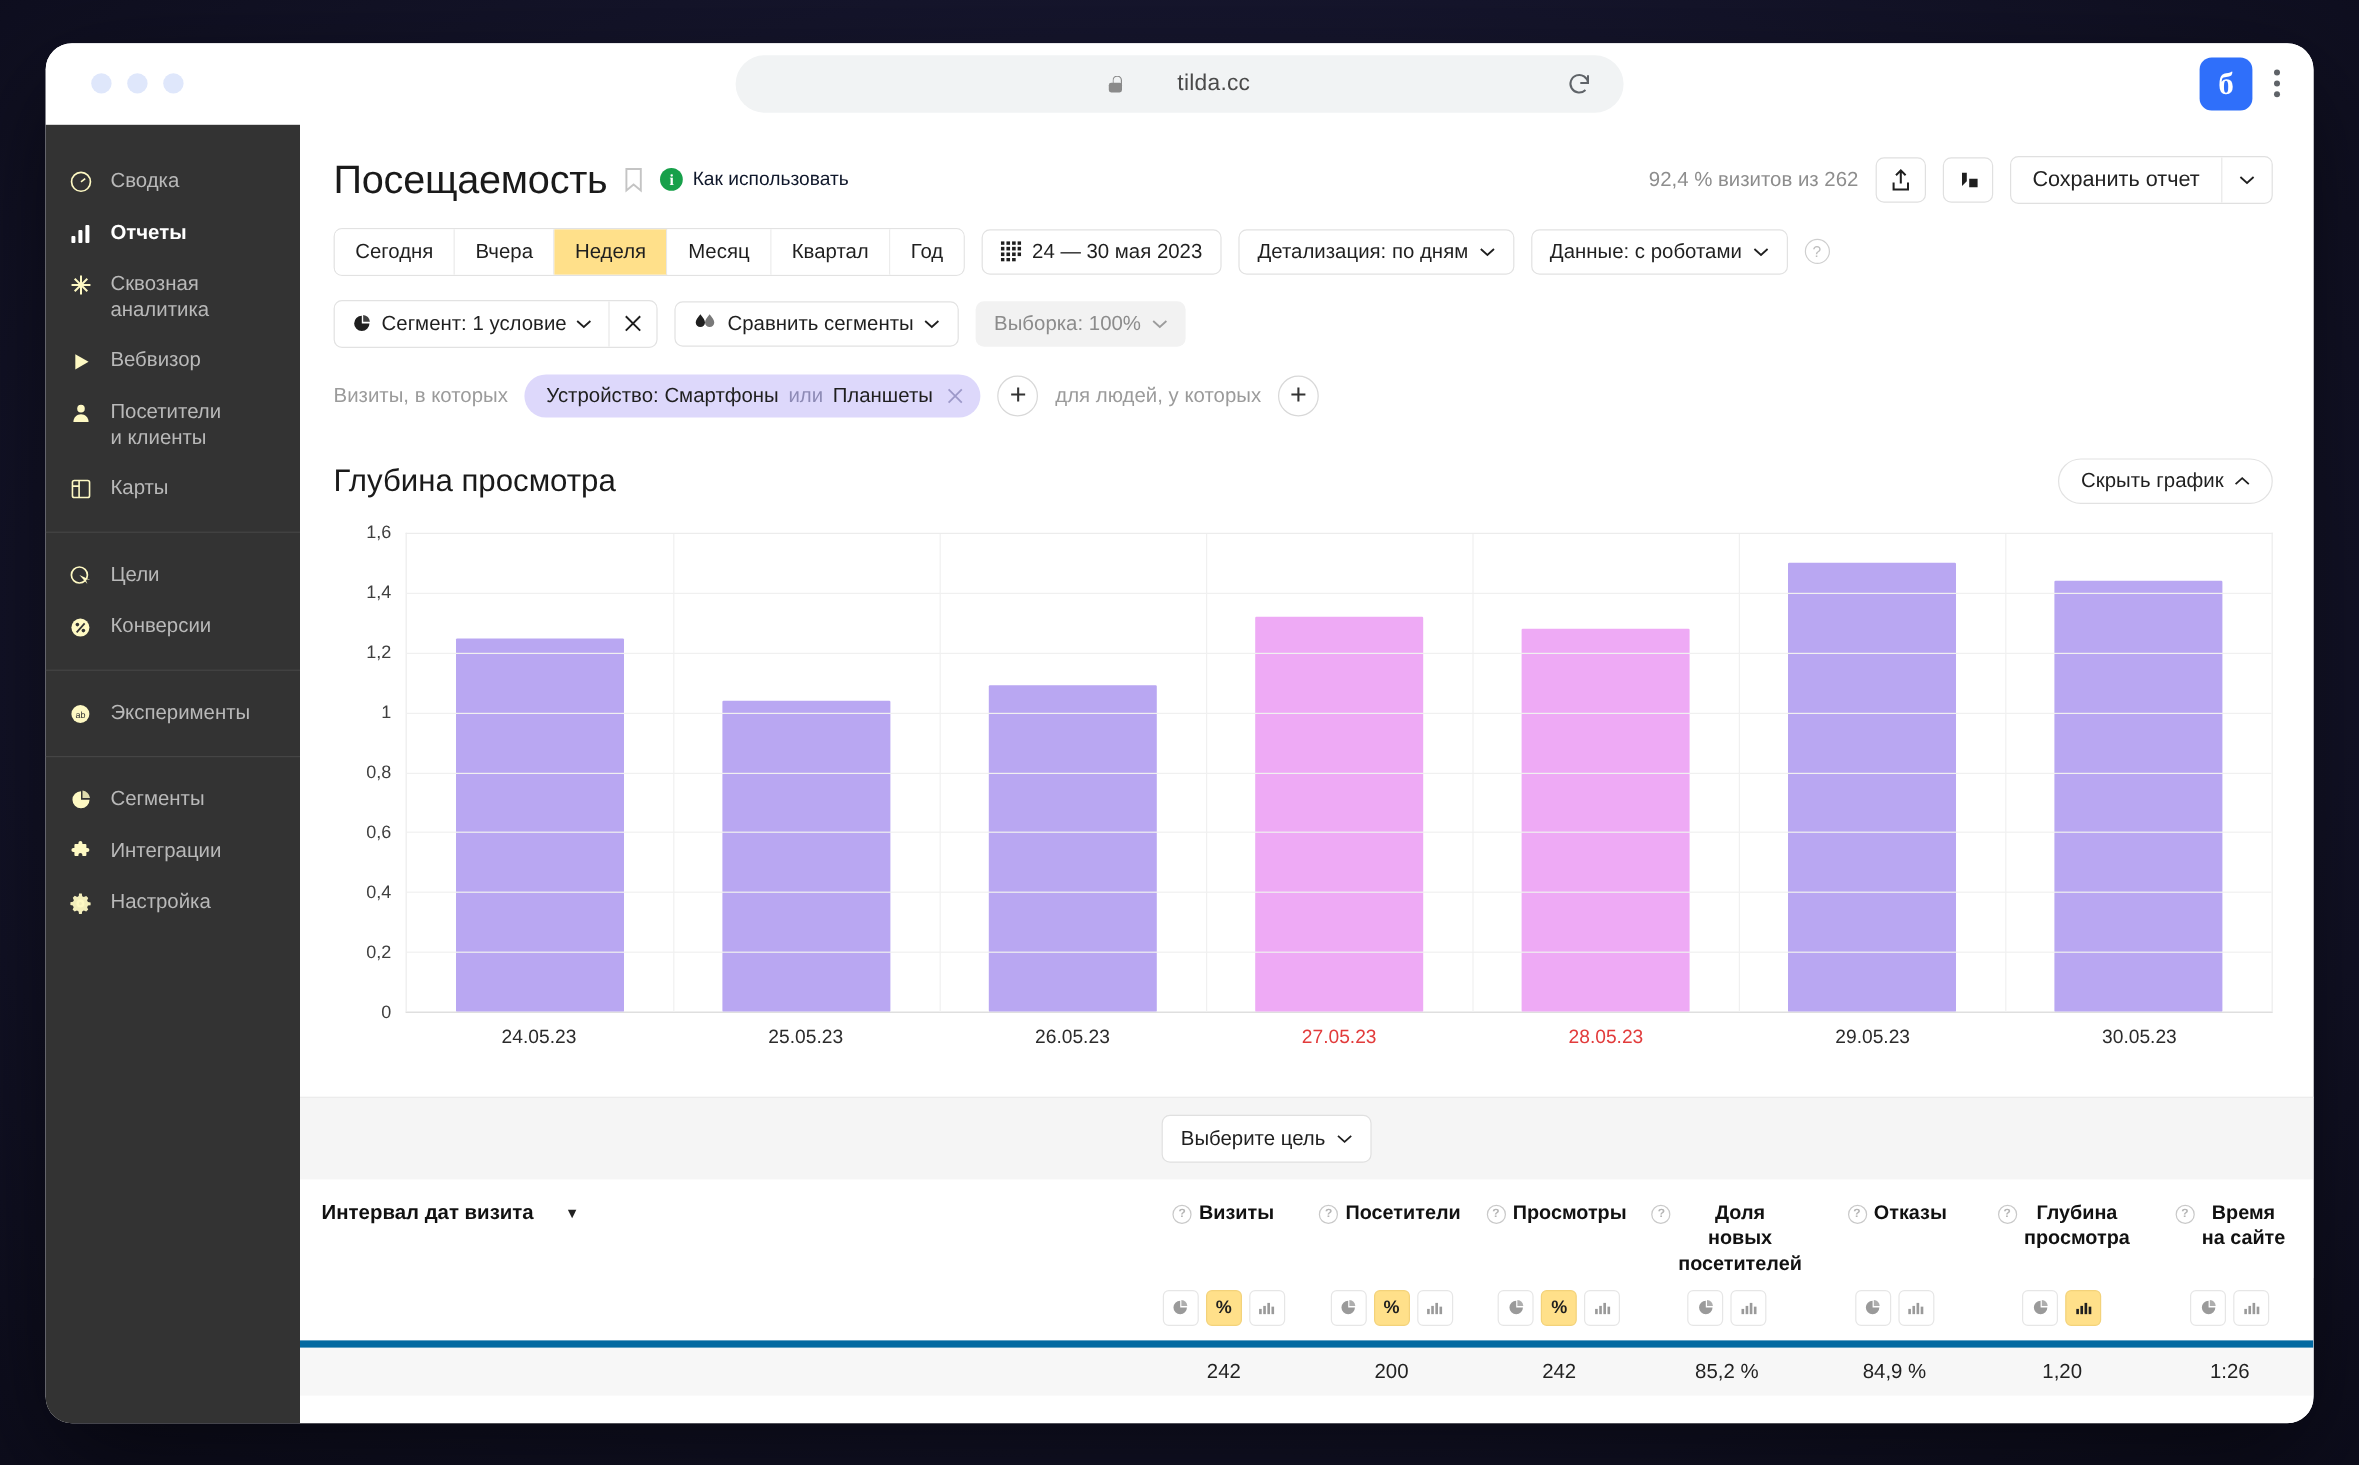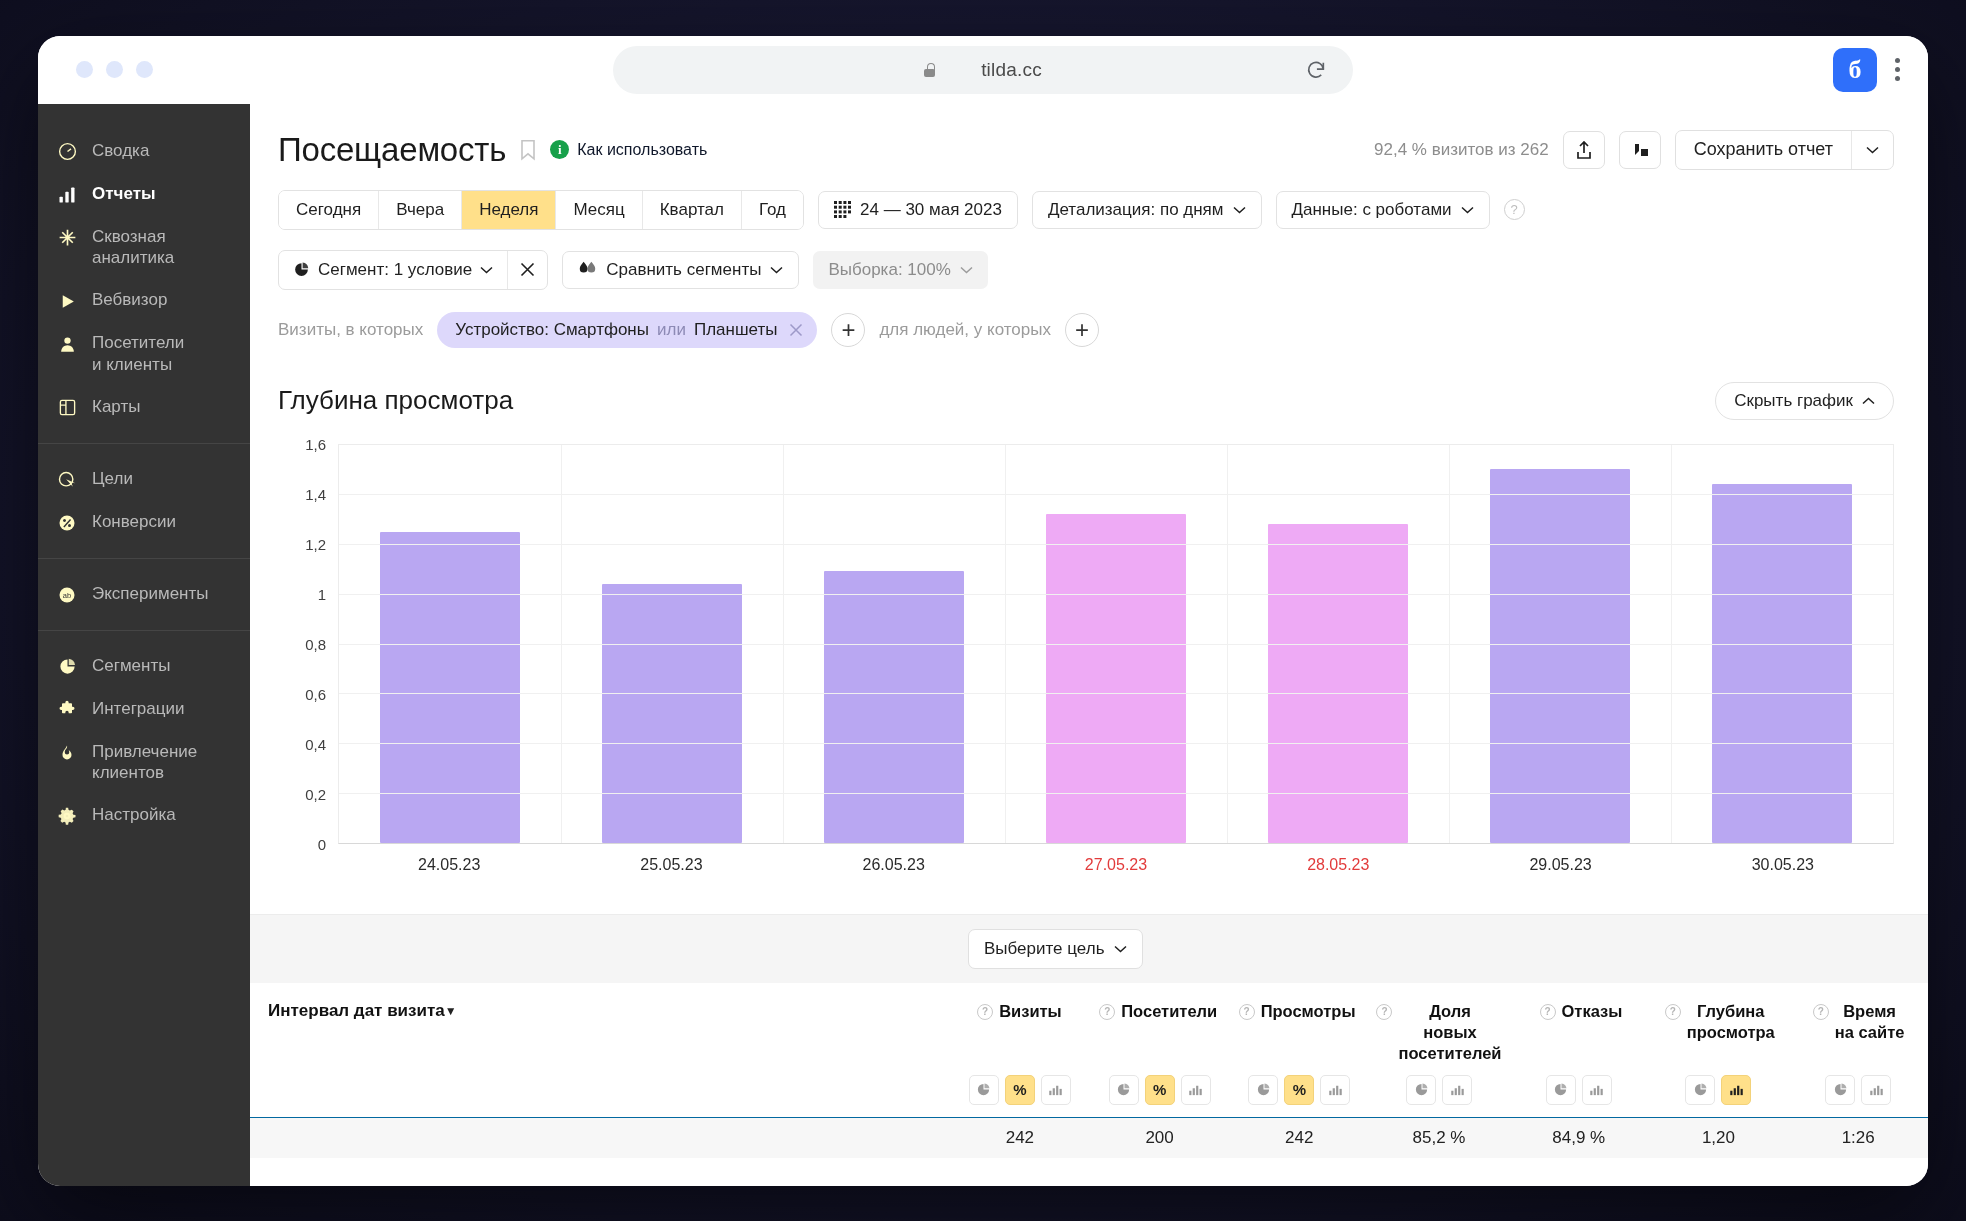--- a/index.html
+++ b/index.html
@@ -164,41 +164,41 @@
   
   .table-zone { margin-top: 40px; flex:1; display:flex; flex-direction:column; min-height:0;}
   .table-topbar { display:flex; background:#f5f5f5; border-top:1px solid #ececec;}
   .table-topbar .left-pad { width: 700px; min-width:700px; }
   .goal-select-wrap { padding: 14px 0 14px 18px; }
   .goal-select {
     display:inline-flex; align-items:center; gap:9px; background:#fff; border:1px solid #e0e0e0;
     border-radius:7px; height:40px; padding: 0 15px; font-size:17px; color:#1f1f1f; cursor:pointer;
   }
   .thead { display:flex; background:#fff; }
-  .th-first { width:700px; min-width:700px; padding: 18px 0 0 18px; font-size:17px; font-weight:700; color:#111; display:flex; align-items:flex-start; gap:0;}
+  .th-first { width:700px; min-width:700px; padding: 18px 0 0 18px; font-size:17px; font-weight:700; color:#111; display:flex; align-items:flex-start; gap:26px;}
   .th-cols { flex:1; display:flex; }
   .th {
     flex:1; padding: 18px 10px 0 10px; text-align:center;
     font-size:16.5px; font-weight:700; color:#111; line-height:1.3;
   }
   .th .hrow { display:flex; align-items:flex-start; justify-content:center; gap:6px;}
   .th .qm {
     width:16px;min-width:16px;height:16px;border-radius:50%;border:1.3px solid #c9c9c9;color:#b5b5b5;
     display:flex;align-items:center;justify-content:center;font-size:10px;margin-top:3px;
   }
   .viz-row { display:flex; }
   .viz-pad { width:700px; min-width:700px;}
   .viz-cols { flex:1; display:flex;}
   .viz-cell { flex:1; display:flex; justify-content:center; gap:6px; padding: 10px 0 12px 0;}
   .viz-btn {
     width:30px;height:30px;border:1px solid #e6e6e6;border-radius:5px;background:#fff;
     display:flex;align-items:center;justify-content:center; cursor:pointer;
   }
   .viz-btn.on { background:#ffe08a; border-color:#f3d27a; }
-  .data-row { display:flex; background:#f7f7f7; border-top:1px solid #0369a1;}
+  .data-row { display:flex; background:#f7f7f7; border-top:6px solid #0369a1;}
   .data-pad { width:700px; min-width:700px; padding: 10px 0 10px 18px; font-size:17px; color:#222;}
   .data-cols { flex:1; display:flex; }
   .data-cell { flex:1; text-align:center; padding: 10px 0; font-size:17px; color:#222; }
   .sort-caret { font-size:12px; color:#222; margin-top:3px;}
 </style>
 </head>
 <body>
 
 <div class="window">
 
@@ -341,29 +341,20 @@
           </span>
           <span class="lbl">Сегменты</span>
         </div>
         <div class="nav-item">
           <span class="ico">
             <svg width="20" height="20" viewBox="0 0 24 24" fill="currentColor">
                 <path d="M10 3a2 2 0 0 1 4 0v1h3a1 1 0 0 1 1 1v3h1a2 2 0 0 1 0 4h-1v3a1 1 0 0 1-1 1h-3v-1a2 2 0 0 0-4 0v1H7a1 1 0 0 1-1-1v-3H5a2 2 0 0 1 0-4h1V5a1 1 0 0 1 1-1h3z"></path>
               </svg>
           </span>
           <span class="lbl">Интеграции</span>
-        </div>
-        <div class="nav-item">
-          <span class="ico">
-            <svg width="18" height="18" viewBox="0 0 24 24" fill="currentColor">
-                <path d="M12 2c1 4-3 5-3 9a3 3 0 0 0 6 0c0-1.5-.5-2.5-1-3 2 1 4 3.5 4 6.5a6 6 0 0 1-12 0C6 9 10 7 12 2z"></path>
-              </svg>
-          </span>
-          <span class="lbl">Привлечение
-клиентов</span>
         </div>
         <div class="nav-item">
           <span class="ico">
             <svg width="20" height="20" viewBox="0 0 24 24" fill="currentColor">
                 <path d="M12 8a4 4 0 1 0 0 8 4 4 0 0 0 0-8zm0 2.4a1.6 1.6 0 1 1 0 3.2 1.6 1.6 0 0 1 0-3.2z"></path>
                 <path d="M10.6 2h2.8l.4 2.6 1.6.9 2.4-1.1 2 2-1.1 2.4.9 1.6 2.6.4v2.8l-2.6.4-.9 1.6 1.1 2.4-2 2-2.4-1.1-1.6.9-.4 2.6h-2.8l-.4-2.6-1.6-.9-2.4 1.1-2-2 1.1-2.4-.9-1.6L2 13.4v-2.8l2.6-.4.9-1.6L4.4 6.2l2-2 2.4 1.1 1.6-.9z" opacity=".95"></path>
               </svg>
           </span>
           <span class="lbl">Настройка</span>
         </div>

